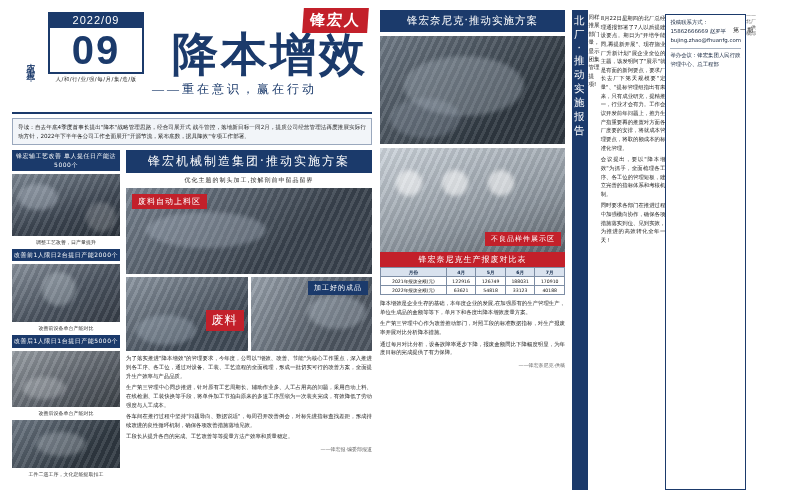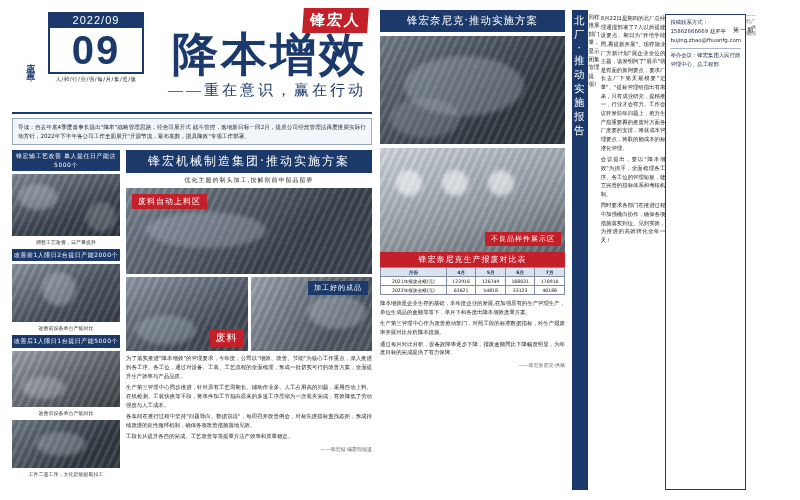--- a/index.html
+++ b/index.html
@@ -44,21 +44,21 @@
     background:#c3202a; color:#fff; font-family:"DejaVu Serif", serif;
     font-size:15px; font-weight:bold; padding:3px 7px; letter-spacing:2px;
     transform:skewX(-4deg);
   }
   .title-main {
     font-family:"DejaVu Serif", serif; font-weight:bold;
     font-size:46px; line-height:52px; color:#1b3a6b; letter-spacing:3px;
     text-align:right; padding-right:4px; margin-top:18px;
   }
   .title-sub {
-    text-align:right; font-size:15px; color:#1b3a6b; letter-spacing:3px;
+    text-align:left; font-size:12px; color:#1b3a6b; letter-spacing:3px;
     font-family:Liberation Serif, serif; padding-right:6px; margin-top:1px;
   }
 
   .lead {
     margin-top:4px; border:1px solid #9aa8bd; background:#f2f5f9;
     font-size:5.6px; line-height:1.55; color:#222; padding:4px 5px;
     text-align:justify;
   }
 
   
@@ -193,21 +193,21 @@
           <div class="ph belt" style="height:86px;margin-bottom:3px">
             <div class="scan"></div>
             <div class="blob" style="width:120px;height:36px;left:20px;top:24px;background:rgba(190,200,212,.30)"></div>
             <div class="tag-red" style="left:6px;top:6px">废料自动上料区</div>
           </div>
 
           <div style="display:flex;gap:3px;margin-bottom:3px">
             <div class="ph bins" style="height:74px;width:50%;position:relative">
               <div class="scan"></div>
               <div class="blob" style="width:60px;height:30px;left:10px;bottom:6px;background:rgba(180,192,206,.32)"></div>
-              <div class="tag-red" style="right:4px;bottom:4px;font-size:10px">废料</div>
+              <div class="tag-red" style="right:4px;bottom:20px;font-size:12px">废料</div>
             </div>
             <div class="ph stack" style="height:74px;width:50%;position:relative">
               <div class="scan"></div>
               <div class="blob" style="width:58px;height:34px;right:6px;top:18px;background:rgba(205,214,224,.30)"></div>
               <div class="tag-blue" style="right:4px;top:4px;font-size:7px">加工好的成品</div>
             </div>
           </div>
 
           <div class="body-text">
             <p>为了落实推进"降本增效"的管理要求，今年度，公司以"增效、改善、节能"为核心工作重点，深入推进到各工序、各工位，通过对设备、工装、工艺流程的全面梳理，形成一批切实可行的改善方案，全面提升生产效率与产品品质。</p>

